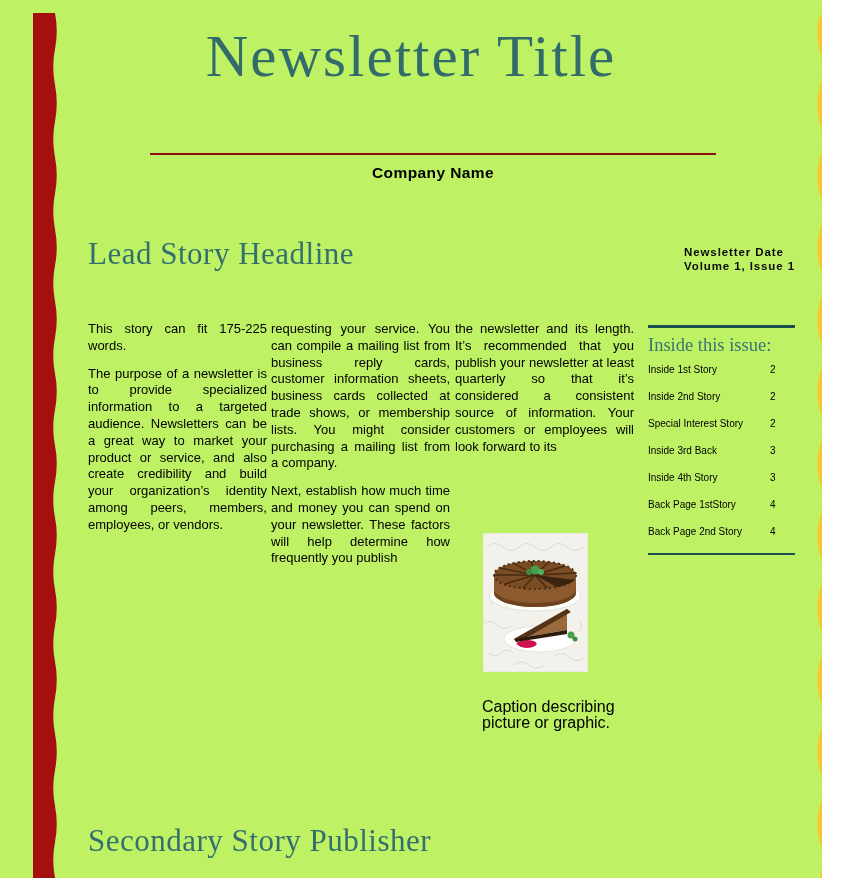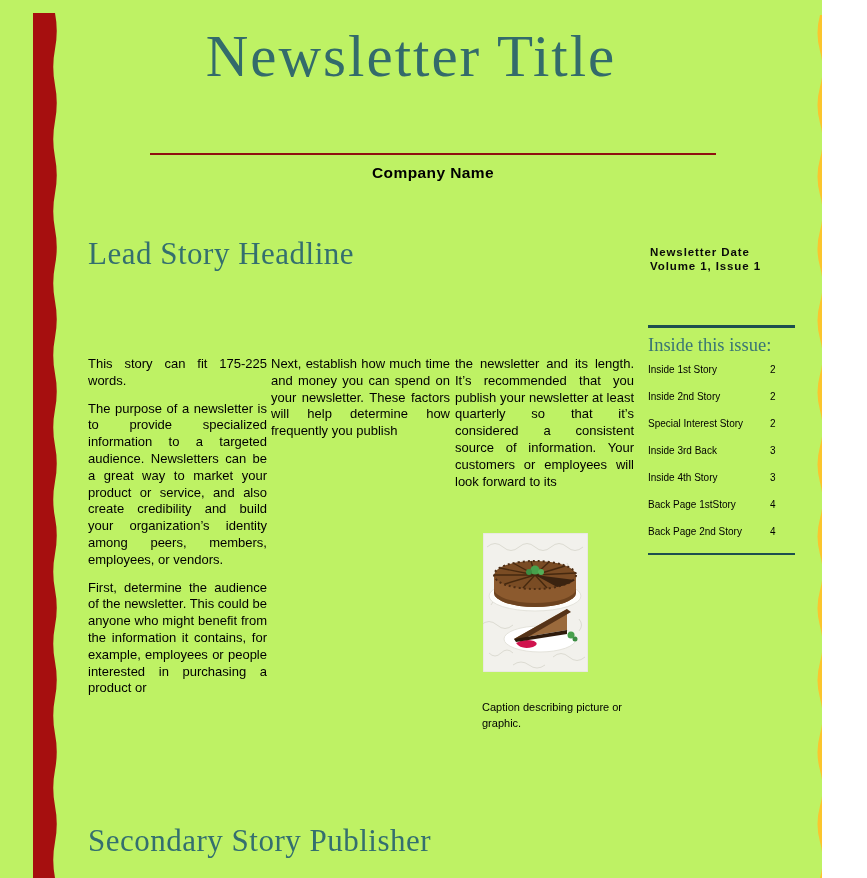--- a/index.html
+++ b/index.html
@@ -30,28 +30,28 @@
   .headline {
     position:absolute;
     font-family:"Liberation Serif", serif; font-weight:400;
     font-size:31px; letter-spacing:0.5px; color:#346f6f;
     white-space:nowrap;
   }
   .headline-lead      { top:236px; left:88px; }
   .headline-secondary { top:823px; left:88px; }
 
   .date-block {
-    position:absolute; top:245px; left:650px;
+    position:absolute; top:245px; left:684px;
     font-size:11.5px; font-weight:bold; letter-spacing:0.9px;
     line-height:14px; color:#0a0a0a;
   }
 
   .body-col {
     position:absolute; top:321px; width:179px;
-    font-size:13px; line-height:16.8px; text-align:justify;margin-top:35px;
+    font-size:13px; line-height:16.8px; text-align:justify;
   }
   .col-1 { left:88px; }
   .col-2 { left:271px; }
   .col-3 { left:455px; }
   .body-col p { margin:0 0 11px 0; }
 
   .sidebar { position:absolute; left:648px; top:325px; width:147px; }
   .sidebar-rule-top    { height:3px; background:#1d4f4f; }
   .sidebar-rule-bottom { height:2px; background:#1d4f4f; margin-top:5px; }
   .sidebar-heading {
@@ -59,21 +59,21 @@
     font-size:18.5px; color:#3a7575; margin:7px 0 8px 0;
   }
   .toc-item { position:relative; height:13px; margin-bottom:14px; font-size:10px; }
   .toc-label { white-space:nowrap; }
   .toc-page  { position:absolute; left:122px; top:0; }
 
   .figure { position:absolute; left:483px; top:533px; width:105px; height:139px; }
   .figure svg { display:block; }
   .caption {
     position:absolute; left:482px; top:699px; width:152px;
-    font-size:11px; line-height:16px;
+    font-size:16px; line-height:16px;
   }
 </style>
 </head>
 <body>
 
 <div class="page">
 
   <svg class="band band-left" width="26" height="865" viewBox="0 0 26 864" preserveAspectRatio="none" aria-hidden="true">
     <path fill="#a60f0f" d="M0 0 H22
       q3.5 18 0 36 q-3.5 18 0 36 q3.5 18 0 36 q-3.5 18 0 36
@@ -102,23 +102,23 @@
 
   <div class="headline headline-lead">Lead Story Headline</div>
   <div class="date-block">
     <div>Newsletter Date</div>
     <div>Volume 1, Issue 1</div>
   </div>
 
   <div class="body-col col-1">
     <p>This story can fit 175-225 words.</p>
     <p>The purpose of a newsletter is to provide specialized information to a targeted audience. Newsletters can be a great way to market your product or service, and also create credibility and build your organization’s identity among peers, members, employees, or vendors.</p>
-    <p>First, determine the audience of the newsletter. This could be anyone who might benefit from the information it contains, for example, employees or people interested in purchasing a product or</p>
   </div>
   <div class="body-col col-2">
+    <p>requesting your service. You can compile a mailing list from business reply cards, customer information sheets, business cards collected at trade shows, or membership lists. You might consider purchasing a mailing list from a company.</p>
     <p>Next, establish how much time and money you can spend on your newsletter. These factors will help determine how frequently you publish</p>
   </div>
   <div class="body-col col-3">
     <p>the newsletter and its length. It’s recommended that you publish your newsletter at least quarterly so that it’s considered a consistent source of information. Your customers or employees will look forward to its</p>
   </div>
 
   <div class="sidebar">
     <div class="sidebar-rule-top"></div>
     <div class="sidebar-heading">Inside this issue:</div>
 

